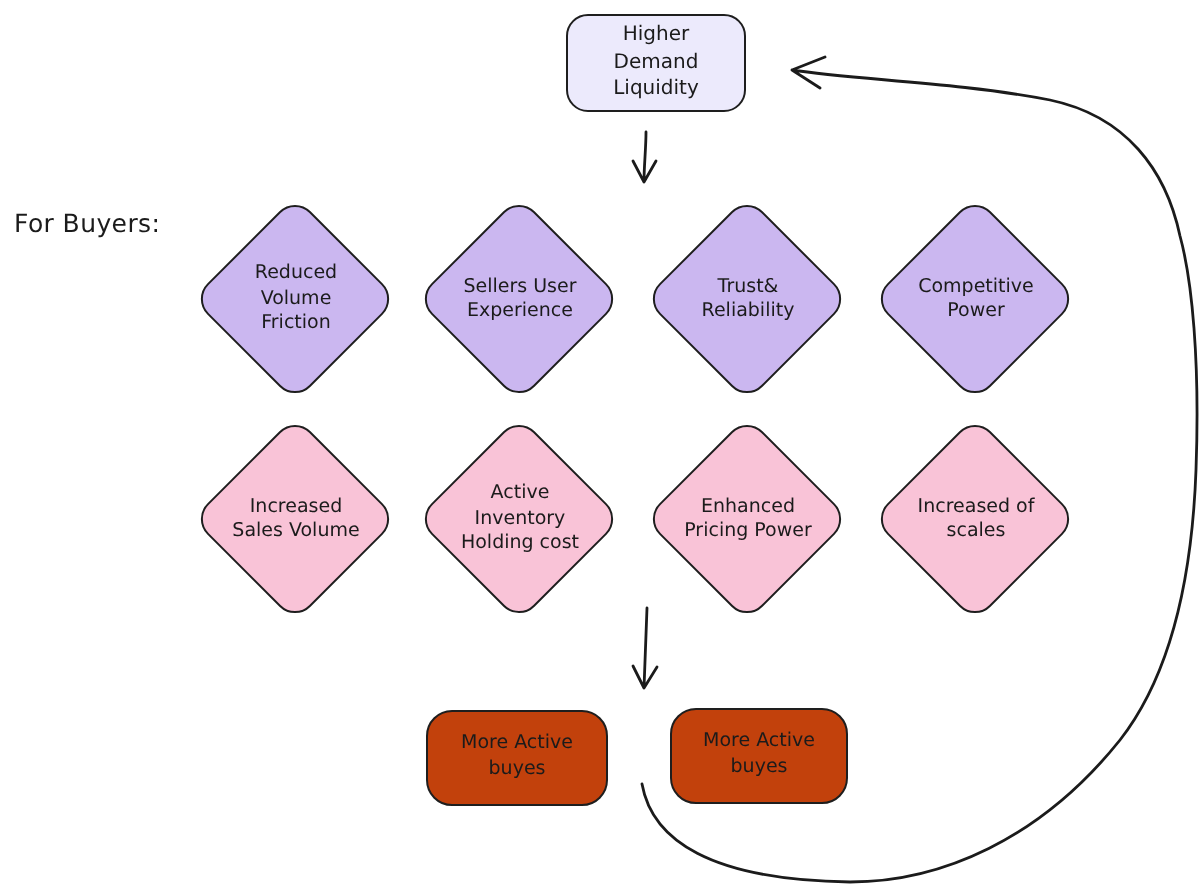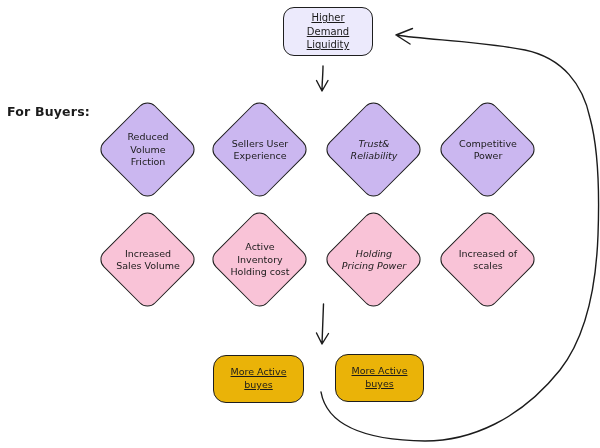--- a/index.html
+++ b/index.html
@@ -23,24 +23,23 @@
   .node{
     position:absolute;
     box-sizing:border-box;
     border:1.8px solid var(--stroke);
     border-radius:11px;
     display:flex;align-items:center;justify-content:center;
     text-align:center;
     font-size:9.5px;
     line-height:1.35;
     padding:4px 8px;
-    text-decoration:underline;
   }
   .node.title{ background:var(--title-fill); width:90px; height:49px; left:283px; top:7px; font-size:10px;}
-  .node.outcome{ background:#eab308; border-radius:13px; border-width:1.6px; height:48px;}
+  .node.outcome{ background:#c2410c; border-radius:13px; border-width:1.6px; height:48px;}
   #outcome-1{ left:213px; top:355px; width:91px;}
   #outcome-2{ left:335px; top:354px; width:89px;}
   
   .diamond{
     position:absolute;
     width:104px;height:104px;
   }
   .diamond .shape{
     position:absolute;
     left:15px;top:15px;width:73px;height:73px;
@@ -51,21 +50,21 @@
   }
   .diamond.buyer .shape{ background:var(--buyer-fill);}
   .diamond.seller .shape{ background:var(--seller-fill);}
   .diamond .lbl{
     position:absolute; inset:0;
     display:flex;align-items:center;justify-content:center;
     text-align:center;
     font-size:9.5px;line-height:1.3;
     padding:0 17px;
   }
-  .d1{left:96px;}  .d2{left:208px;} .d3{left:322px;font-style:italic;} .d4{left:436px;}
+  .d1{left:96px;}  .d2{left:208px;} .d3{left:322px;} .d4{left:436px;}
   .row-buyers .diamond{top:98px;}
   .row-sellers .diamond{top:208px;}
   
   #arrows{
     position:absolute;left:0;top:0;width:600px;height:448px;
     pointer-events:none;
   }
   #arrows path{
     fill:none;
     stroke:#1b1b1b;
@@ -93,21 +92,21 @@
              C 583 85, 563 58, 525 50
              C 478 41, 428 40, 396 35
              M 396 35 L 412.5 28.5
              M 396 35 L 410 44"></path>
   </svg>
 
   <div class="node title">
     <span>Higher Demand Liquidity</span>
   </div>
 
-  <div class="row-label" style="left:7px;top:104px;font-weight:bold;">For Buyers:</div>
+  <div class="row-label" style="left:7px;top:104px;">For Buyers:</div>
 
   <div class="row-buyers">
     <div class="diamond buyer d1">
       <div class="shape"></div>
       <div class="lbl">Reduced Volume Friction</div>
     </div>
     <div class="diamond buyer d2">
       <div class="shape"></div>
       <div class="lbl">Sellers User Experience</div>
     </div>
@@ -126,21 +125,21 @@
     <div class="diamond seller d1">
       <div class="shape"></div>
       <div class="lbl">Increased Sales Volume</div>
     </div>
     <div class="diamond seller d2">
       <div class="shape"></div>
       <div class="lbl">Active Inventory Holding cost</div>
     </div>
     <div class="diamond seller d3">
       <div class="shape"></div>
-      <div class="lbl">Holding Pricing Power</div>
+      <div class="lbl">Enhanced Pricing Power</div>
     </div>
     <div class="diamond seller d4">
       <div class="shape"></div>
       <div class="lbl">Increased of scales</div>
     </div>
   </div>
 
   <div id="outcome-1" class="node outcome">
     <span>More Active buyes</span>
   </div>

